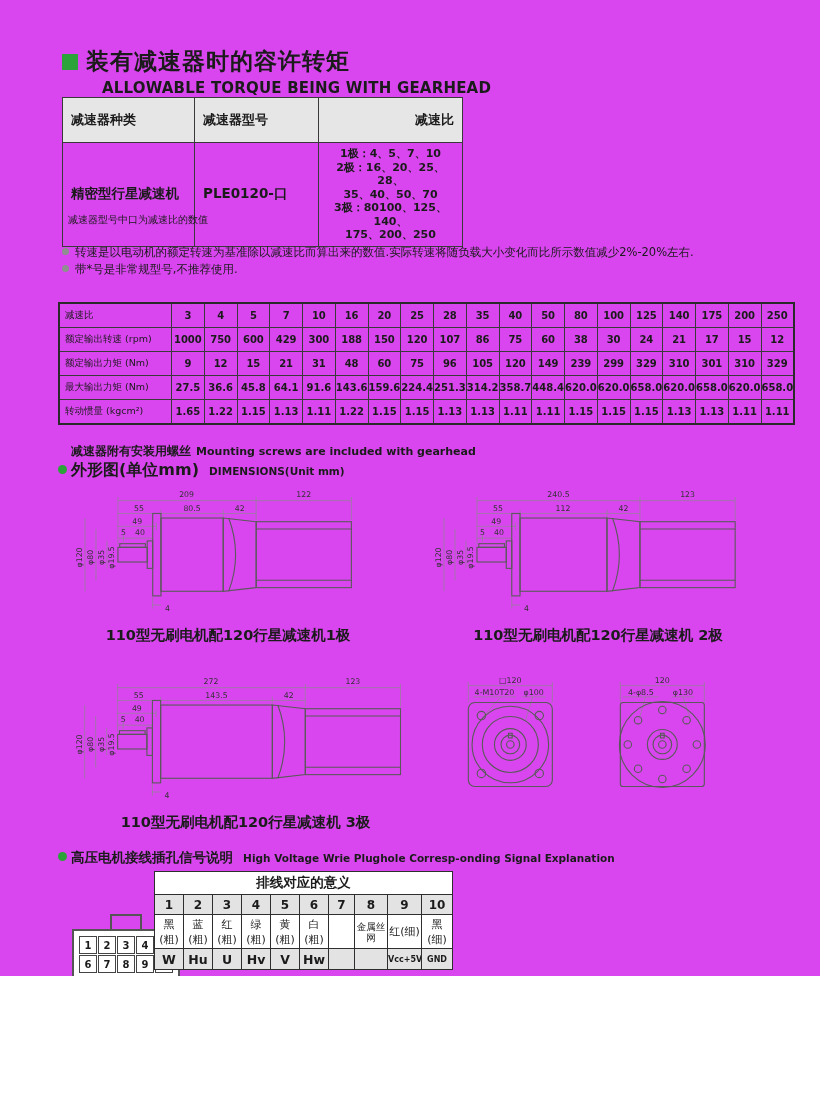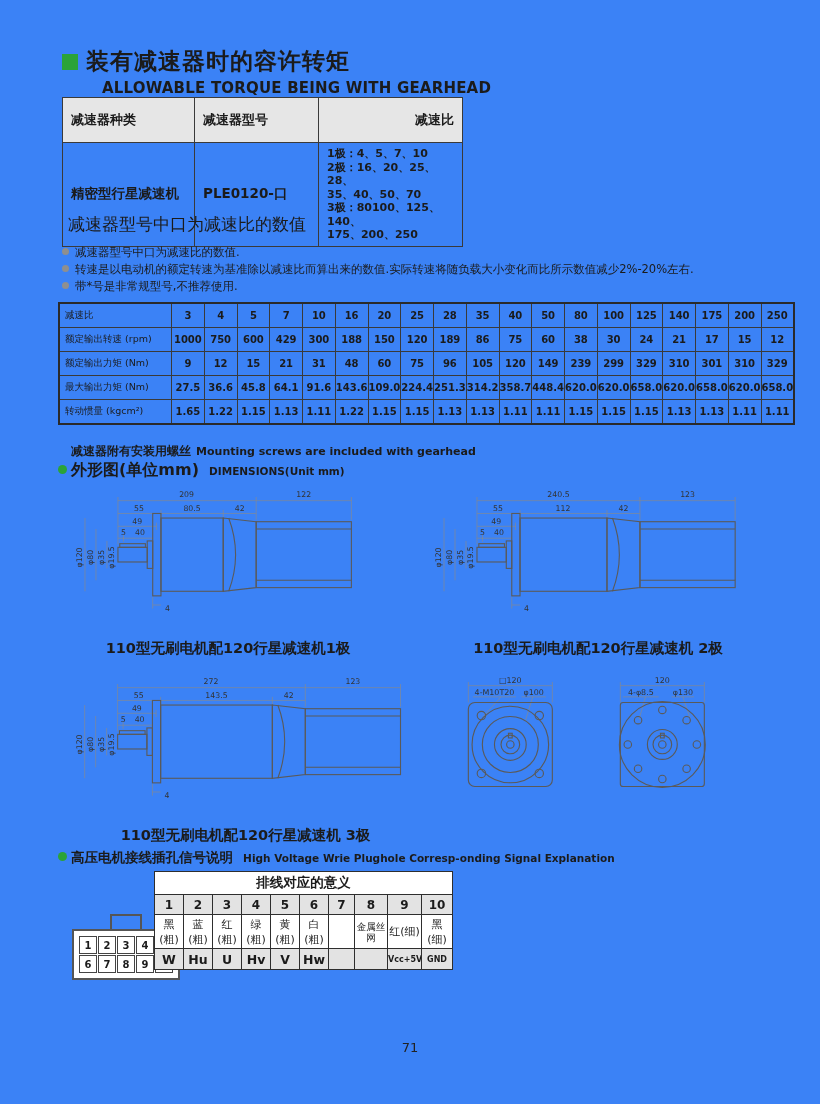--- a/index.html
+++ b/index.html
@@ -1,34 +1,34 @@
 <!DOCTYPE html>
 <html><head>
 <meta charset="utf-8">
 <style>
   html,body{margin:0;padding:0;background:#fff;}
-  .page{position:relative;width:820px;height:1104px;background:#3b82f6;overflow:hidden;
+  .page{position:relative;width:820px;height:976px;background:#d946ef;overflow:hidden;
         font-family:"DejaVu Sans","Liberation Sans",sans-serif;color:#1b1b1b;text-decoration:underline;}
 
   
   .title-block{position:absolute;left:62px;top:46px;}
   .title-row{display:flex;align-items:center;}
   .green-square{width:16px;height:16px;background:#2ba338;margin-right:8px;flex:0 0 auto;}
   .title-zh{font-size:23px;font-weight:bold;letter-spacing:1px;}
   .title-en{font-size:15px;font-weight:bold;margin-left:40px;margin-top:2px;letter-spacing:.2px;}
 
   
   .gear-table{position:absolute;left:62px;top:97px;width:400px;border-collapse:collapse;table-layout:fixed;}
   .gear-table th,.gear-table td{border:1.6px solid #3a3a3a;padding:4px 8px;vertical-align:middle;}
   .gear-table th{background:#e6e6e6;font-size:13px;font-weight:bold;text-align:left;height:36px;}
   .gear-table th.ratio-h{text-align:right;}
   .gear-table td{height:64px;font-size:13.5px;font-weight:bold;}
   .ratio-cell{text-align:right;}
-  .ratio-line{font-size:11px;font-weight:bold;line-height:13.5px;text-align:left;}
-  .footnote{position:absolute;left:68px;top:213px;font-size:17px;}
+  .ratio-line{font-size:11px;font-weight:bold;line-height:13.5px;text-align:center;}
+  .footnote{position:absolute;left:68px;top:213px;font-size:10px;}
 
   
   .notes{position:absolute;left:62px;top:244px;width:720px;}
   .note-line{font-size:11.5px;line-height:17px;}
   .note-line::before{content:"";display:inline-block;width:7px;height:7px;border-radius:50%;
         background:#8f8f8f;margin-right:6px;vertical-align:1px;}
 
   
   .big-table{position:absolute;left:58px;top:302px;width:737px;border-collapse:collapse;table-layout:fixed;}
   .big-table th,.big-table td{border:1.2px solid #3a3a3a;height:23px;font-size:10px;text-align:center;padding:0;}
@@ -47,21 +47,21 @@
   .sec-sub-en{font-size:11px;font-weight:bold;}
   .sig-head .sec-zh{font-size:13.5px;}
   .sig-head .sec-en{font-size:10.5px;text-align:center;}
 
   
   .drawing{position:absolute;}
   .d1{left:58px;top:486px;width:340px;}
   .d2{left:418px;top:486px;width:360px;}
   .d3{left:58px;top:673px;width:375px;}
   .faces{left:445px;top:676px;width:300px;display:flex;gap:12px;}
-  .draw-caption{font-size:14.5px;font-weight:bold;text-align:center;margin-top:19px;}
+  .draw-caption{font-size:14.5px;font-weight:bold;text-align:center;margin-top:6px;}
   .draw-svg text{font-size:8.5px;fill:#333;text-anchor:middle;font-family:"DejaVu Sans",sans-serif;}
   .draw-svg .part{stroke:#5a5a5a;stroke-width:1.2;fill:none;}
   .draw-svg .dim{stroke:#8a8a8a;stroke-width:.7;fill:none;}
 
   
   .connector{position:absolute;left:72px;top:914px;width:108px;}
   .conn-tab{width:28px;height:13px;border:2.5px solid #555;border-bottom:none;margin:0 auto;}
   .conn-body{border:2.5px solid #555;padding:4px 3px;background:#fff;}
   .conn-row{display:flex;gap:1px;margin:1px 0;justify-content:center;}
   .conn-cell{width:16px;height:16px;border:1.6px solid #444;display:flex;align-items:center;
@@ -113,21 +113,20 @@
             <div class="ratio-line">35、40、50、70</div>
             <div class="ratio-line">3极：80100、125、140、</div>
             <div class="ratio-line">175、200、250</div>
           </td>
     </tr>
   </tbody>
     </table>
   <div class="footnote">减速器型号中口为减速比的数值</div>
 
   <div class="notes">
-      <div class="note-line">减速器型号中口为减速比的数值.</div>
       <div class="note-line">转速是以电动机的额定转速为基准除以减速比而算出来的数值.实际转速将随负载大小变化而比所示数值减少2%-20%左右.</div>
       <div class="note-line">带*号是非常规型号,不推荐使用.</div>
     </div>
 
   <table class="big-table">
     <tbody>
       <tr>
         <th>减速比</th>
       <td>3</td>
           <td>4</td>
@@ -152,21 +151,21 @@
       <tr>
         <th>额定输出转速 (rpm)</th>
       <td>1000</td>
           <td>750</td>
           <td>600</td>
           <td>429</td>
           <td>300</td>
           <td>188</td>
           <td>150</td>
           <td>120</td>
-          <td>189</td>
+          <td>107</td>
           <td>86</td>
           <td>75</td>
           <td>60</td>
           <td>38</td>
           <td>30</td>
           <td>24</td>
           <td>21</td>
           <td>17</td>
           <td>15</td>
           <td>12</td>
@@ -194,21 +193,21 @@
           <td>329</td>
         </tr>
       <tr>
         <th>最大输出力矩 (Nm)</th>
       <td>27.5</td>
           <td>36.6</td>
           <td>45.8</td>
           <td>64.1</td>
           <td>91.6</td>
           <td>143.6</td>
-          <td>109.0</td>
+          <td>159.6</td>
           <td>224.4</td>
           <td>251.3</td>
           <td>314.2</td>
           <td>358.7</td>
           <td>448.4</td>
           <td>620.0</td>
           <td>620.0</td>
           <td>658.0</td>
           <td>620.0</td>
           <td>658.0</td>

